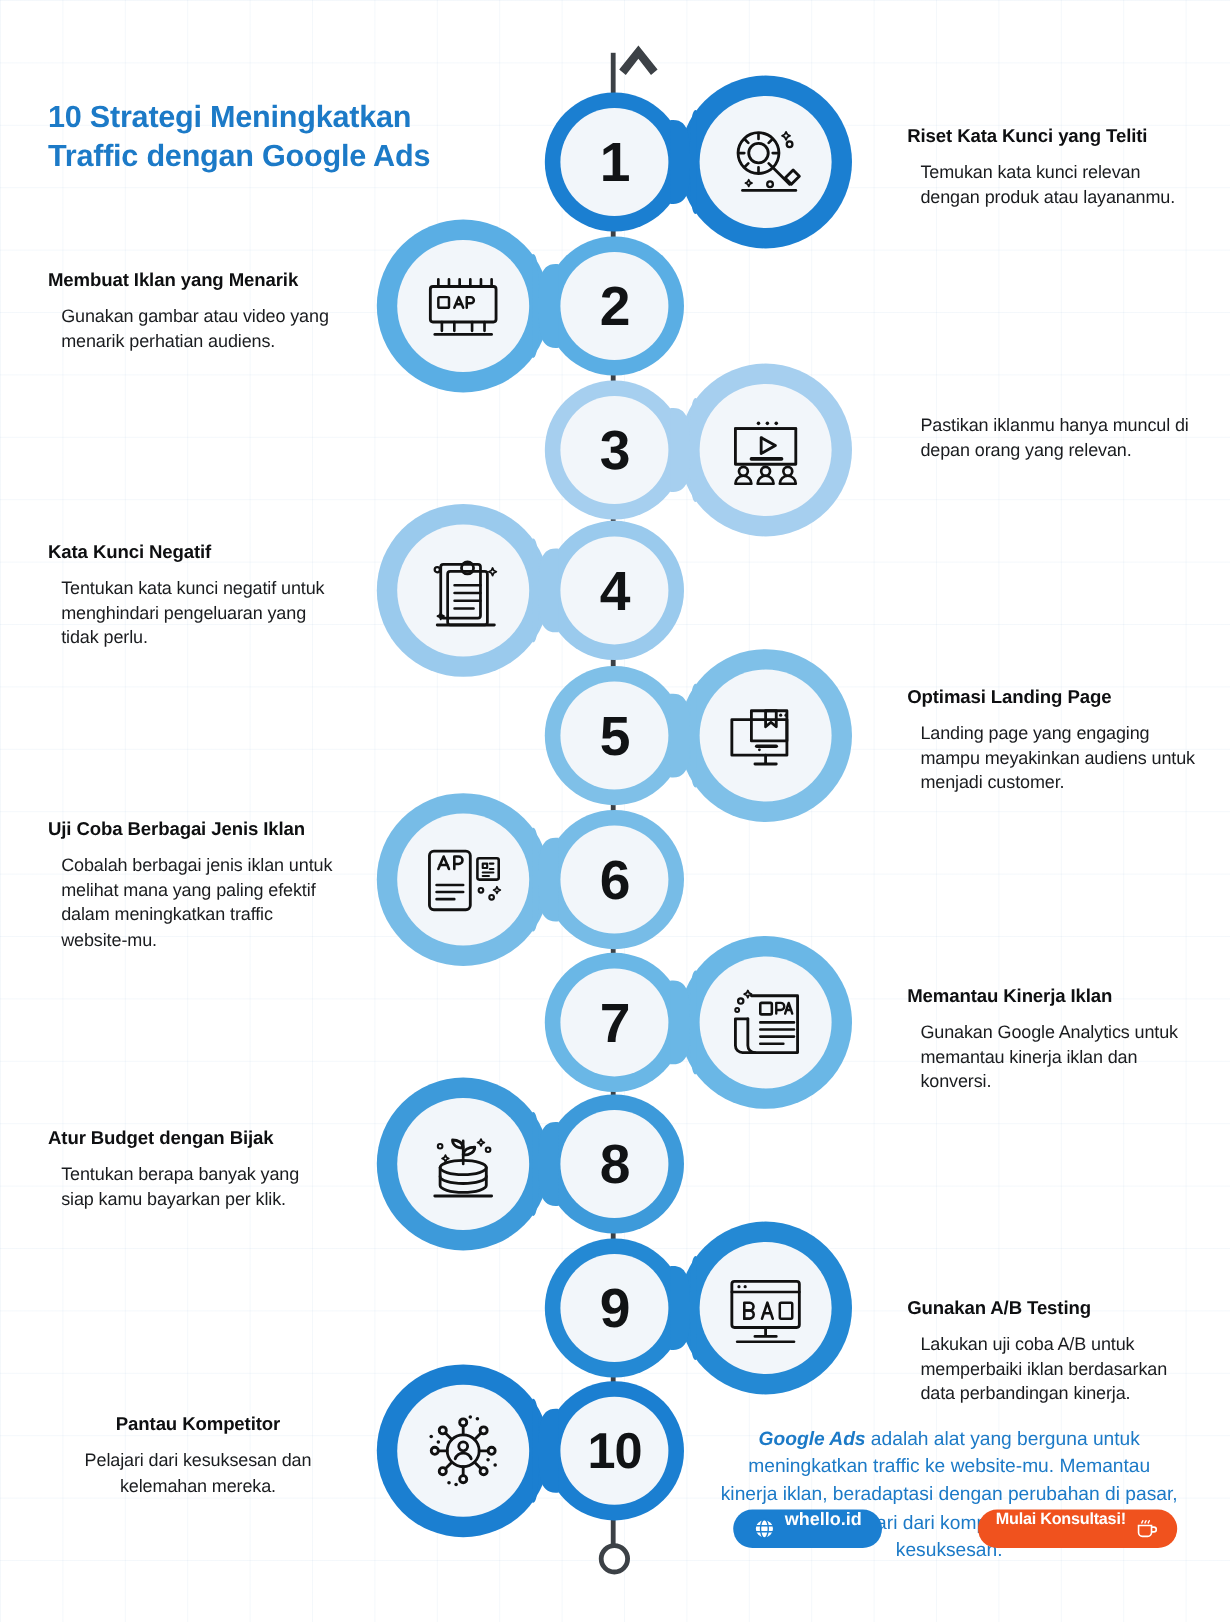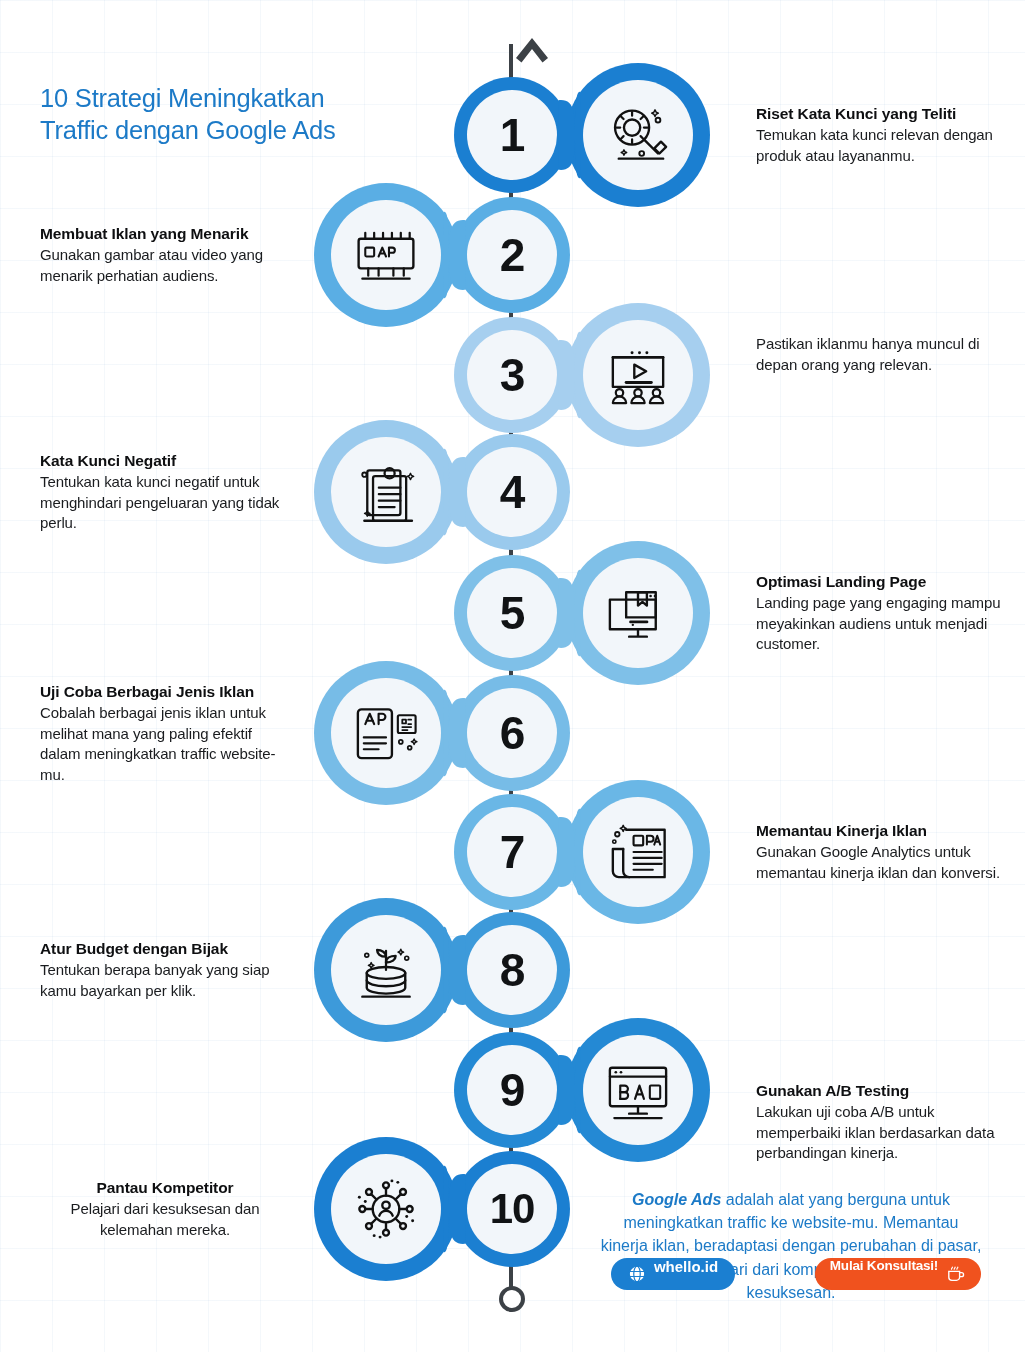--- a/index.html
+++ b/index.html
@@ -17,21 +17,21 @@
     background-color:#ffffff;
     background-image:
       linear-gradient(to right, rgba(170,200,225,.13) 1px, transparent 1px),
       linear-gradient(to bottom, rgba(170,200,225,.13) 1px, transparent 1px);
     background-size:52px 52px;
   }
 
   
   .headline{
     position:absolute;left:40px;top:82px;width:430px;
-    font-size:25.5px;font-weight:normal;line-height:1.26;
+    font-size:25.5px;font-weight:bold;line-height:1.26;
     color:#1c7ac7;letter-spacing:-0.2px;
   }
 
   
   .spine{
     position:absolute;left:511px;top:44px;width:4px;height:1258px;
     background:#3c4146;transform:translateX(-50%);
     z-index:1;
   }
   .arrow-head{
@@ -66,21 +66,21 @@
   }
   .ico svg{display:block;}
 
   
   .txt{position:absolute;z-index:5;}
   .txt h3{
     margin:0 0 2px 0;font-size:15.5px;font-weight:bold;color:#0e0f11;
     line-height:1.24;letter-spacing:-0.1px;
   }
   .txt p{
-    margin:0;font-size:15px;color:#1a1c1f;line-height:1.37;
+    margin:11px;font-size:15px;color:#1a1c1f;line-height:1.37;
     letter-spacing:-0.1px;
   }
   .txt.right{left:756px;width:252px;text-align:left;}
   .txt.left{left:40px;width:250px;text-align:left;}
 
   
   .footer-note{
     position:absolute;left:600px;top:1188px;width:382px;
     text-align:center;font-size:16px;line-height:1.45;color:#1c7ac7;
     z-index:5;

